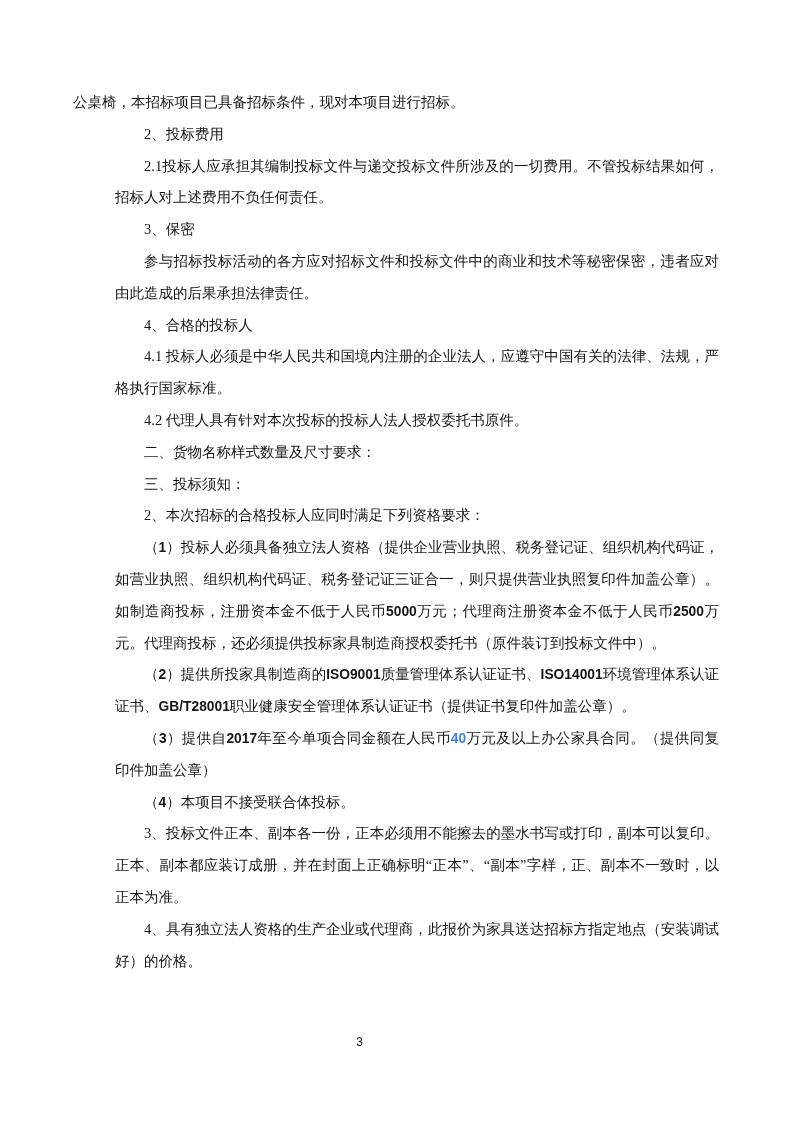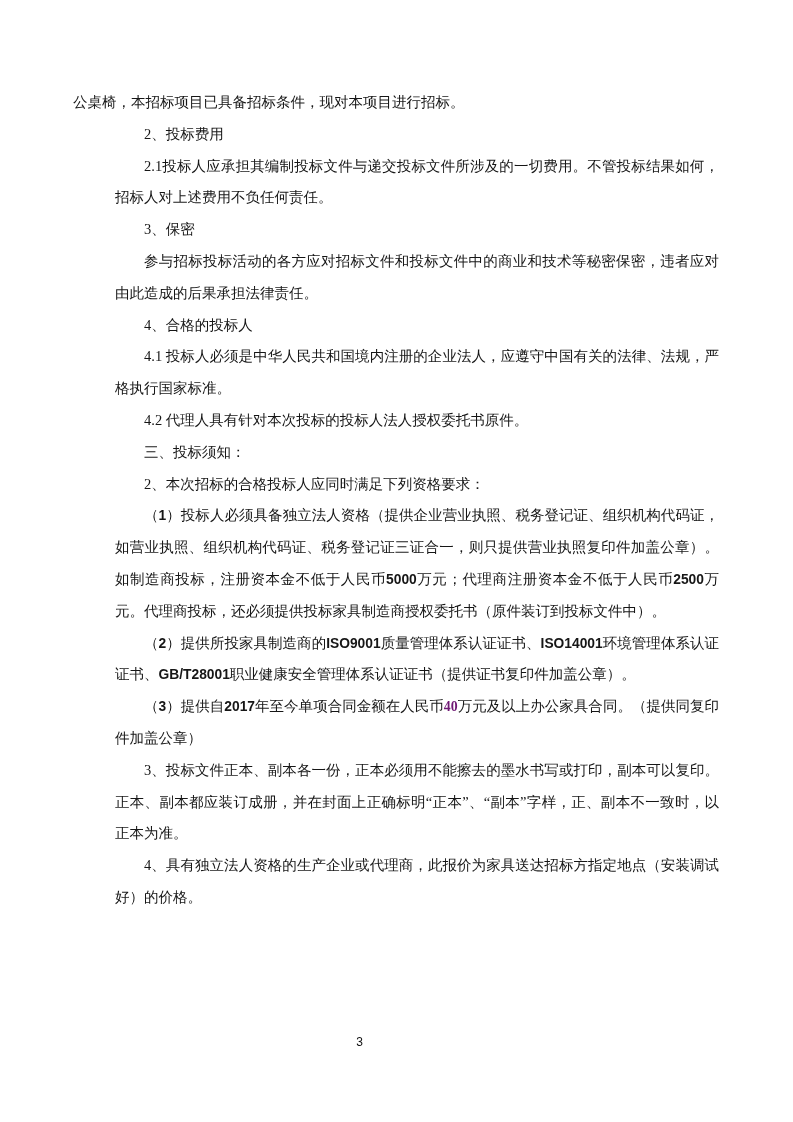--- a/index.html
+++ b/index.html
@@ -32,22 +32,21 @@
   p.para.indent {
     text-indent: 2em;
     margin-left: 42px;
   }
   .num {
     font-family: "Liberation Sans", sans-serif;
     font-weight: 700;
     font-size: 13.8px;
   }
   .red {
-    color: #701a75;
-    font-family: Liberation Serif, serif;
+    color: #3b82f6;
   }
   .footer {
     position: absolute;
     left: 0;
     top: 1035px;
     width: 100%;
     text-align: center;
     font-family: "Liberation Sans", sans-serif;
     font-size: 12px;
     color: #111111;
@@ -59,24 +58,26 @@
 <div class="page">
   <div class="content">
       <p class="para"><span>公桌椅，本招标项目已具备招标条件，现对本项目进行招标。</span></p>
       <p class="para indent"><span>2、投标费用</span></p>
       <p class="para indent"><span>2.1投标人应承担其编制投标文件与递交投标文件所涉及的一切费用。不管投标结果如何，招标人对上述费用不负任何责任。</span></p>
       <p class="para indent"><span>3、保密</span></p>
       <p class="para indent"><span>参与招标投标活动的各方应对招标文件和投标文件中的商业和技术等秘密保密，违者应对由此造成的后果承担法律责任。</span></p>
       <p class="para indent"><span>4、合格的投标人</span></p>
       <p class="para indent"><span>4.1 投标人必须是中华人民共和国境内注册的企业法人，应遵守中国有关的法律、法规，严格执行国家标准。</span></p>
       <p class="para indent"><span>4.2 代理人具有针对本次投标的投标人法人授权委托书原件。</span></p>
+      <p class="para indent"><span>二、货物名称样式数量及尺寸要求：</span></p>
       <p class="para indent"><span>三、投标须知：</span></p>
       <p class="para indent"><span>2、本次招标的合格投标人应同时满足下列资格要求：</span></p>
       <p class="para indent"><span>（</span><span class="num">1</span><span>）投标人必须具备独立法人资格（提供企业营业执照、税务登记证、组织机构代码证，如营业执照、组织机构代码证、税务登记证三证合一，则只提供营业执照复印件加盖公章）。如制造商投标，注册资本金不低于人民币</span><span class="num">5000</span><span>万元；代理商注册资本金不低于人民币</span><span class="num">2500</span><span>万元。代理商投标，还必须提供投标家具制造商授权委托书（原件装订到投标文件中）。</span></p>
       <p class="para indent"><span>（</span><span class="num">2</span><span>）提供所投家具制造商的</span><span class="num">ISO9001</span><span>质量管理体系认证证书、</span><span class="num">ISO14001</span><span>环境管理体系认证证书、</span><span class="num">GB/T28001</span><span>职业健康安全管理体系认证证书（提供证书复印件加盖公章）。</span></p>
       <p class="para indent"><span>（</span><span class="num">3</span><span>）提供自</span><span class="num">2017</span><span>年至今单项合同金额在人民币</span><span class="num red">40</span><span>万元及以上办公家具合同。（提供同复印件加盖公章）</span></p>
+      <p class="para indent"><span>（</span><span class="num">4</span><span>）本项目不接受联合体投标。</span></p>
       <p class="para indent"><span>3、投标文件正本、副本各一份，正本必须用不能擦去的墨水书写或打印，副本可以复印。正本、副本都应装订成册，并在封面上正确标明“正本”、“副本”字样，正、副本不一致时，以正本为准。</span></p>
       <p class="para indent"><span>4、具有独立法人资格的生产企业或代理商，此报价为家具送达招标方指定地点（安装调试好）的价格。</span></p>
     </div>
   <div class="footer">
     <span>3</span>
   </div>
 </div>
 
 </body></html>

